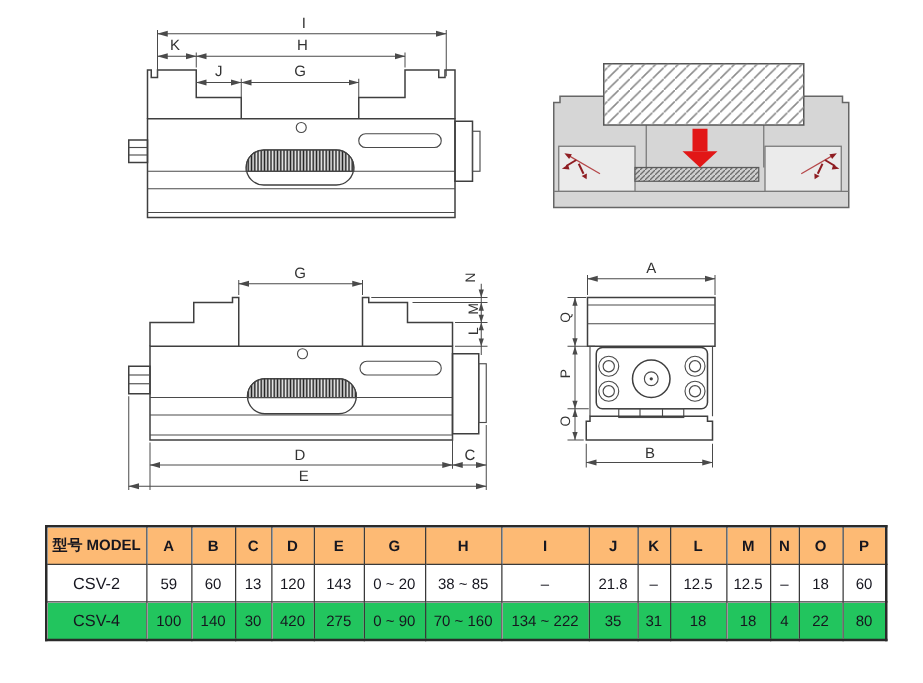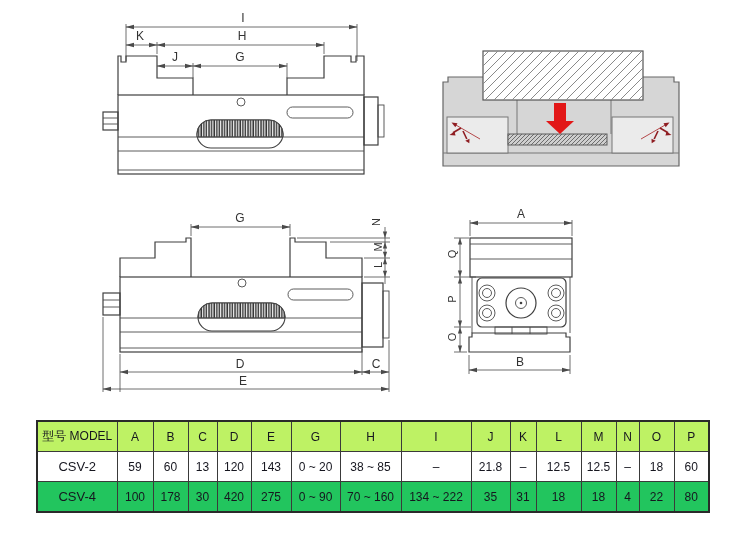--- a/index.html
+++ b/index.html
@@ -4,21 +4,21 @@
 <style>
   html,body{margin:0;padding:0;background:#fff;}
   .canvas{position:relative;width:738px;height:546px;background:#ffffff;overflow:hidden;
           font-family:"Liberation Sans",sans-serif;}
   .drawings{position:absolute;left:0;top:0;}
   
   .spec-table{position:absolute;left:36px;top:420px;border-collapse:collapse;table-layout:fixed;
               width:672px;border:2px solid #2a2a2a;font-size:12px;color:#16161f;}
   .spec-table th,.spec-table td{border:1px solid #3a3a3a;text-align:center;vertical-align:middle;
               height:29px;padding:0;font-weight:normal;overflow:hidden;white-space:nowrap;}
-  .spec-table thead th{background:#bef264;}
+  .spec-table thead th{background:#fdba74;font-weight:bold;}
   .spec-table td{background:#ffffff;}
   .spec-table tr.hl td{background:#22c55e;}
   .spec-table td.model{font-size:13px;margin-top:28px;}
   
   .oline{fill:none;stroke:#3f3f3f;stroke-width:1.2;}
   .iline{fill:none;stroke:#4a4a4a;stroke-width:0.9;}
   .dline{fill:none;stroke:#4a4a4a;stroke-width:0.8;}
   .dtxt{font-family:"Liberation Sans",sans-serif;font-size:12px;fill:#333;}
   .dtxts{font-family:"Liberation Sans",sans-serif;font-size:11px;fill:#333;}
 </style>
@@ -326,21 +326,21 @@
         <td>–</td>
         <td>12.5</td>
         <td>12.5</td>
         <td>–</td>
         <td>18</td>
         <td>60</td>
       </tr>
       <tr class="hl">
         <td class="model">CSV-4</td>
         <td>100</td>
-        <td>178</td>
+        <td>140</td>
         <td>30</td>
         <td>420</td>
         <td>275</td>
         <td>0 ~ 90</td>
         <td>70 ~ 160</td>
         <td>134 ~ 222</td>
         <td>35</td>
         <td>31</td>
         <td>18</td>
         <td>18</td>

